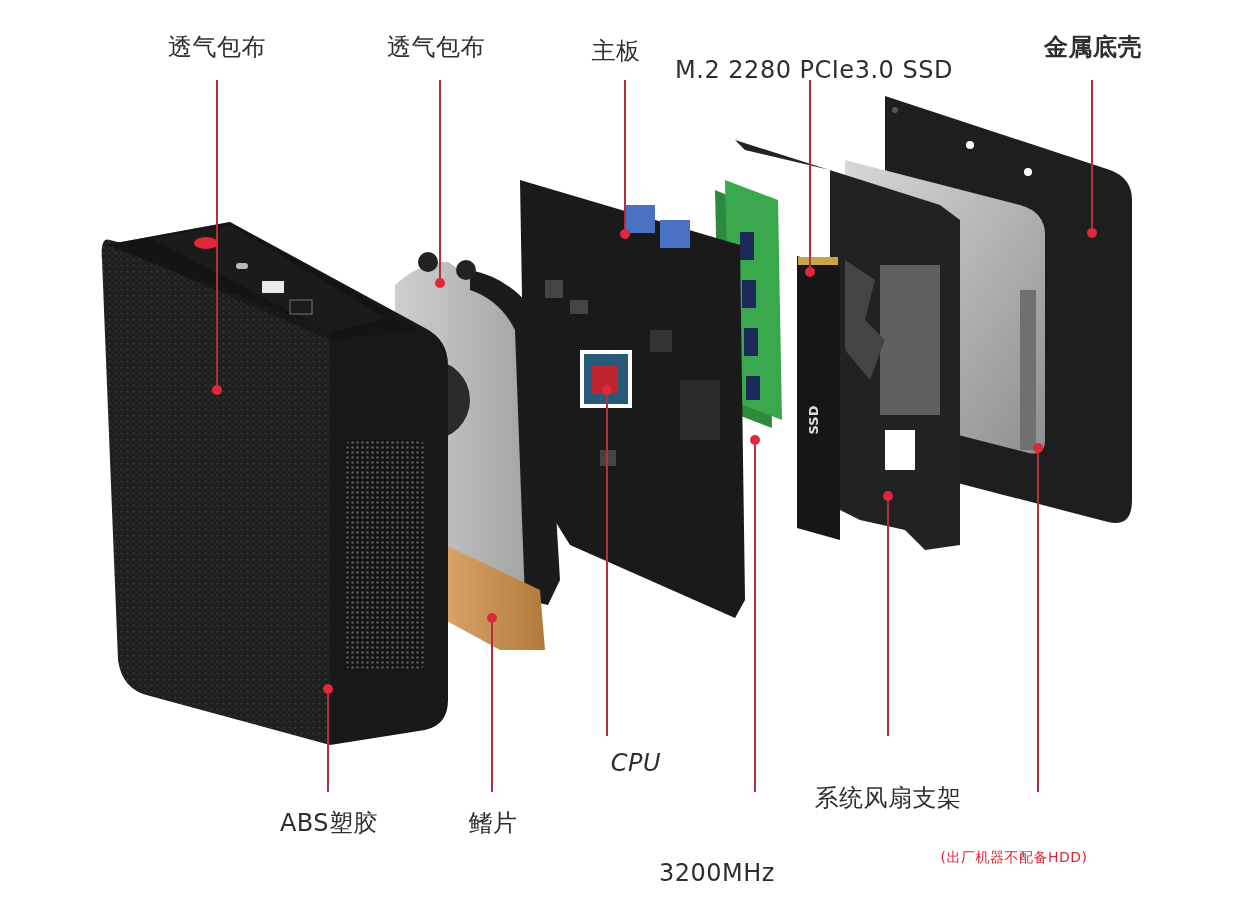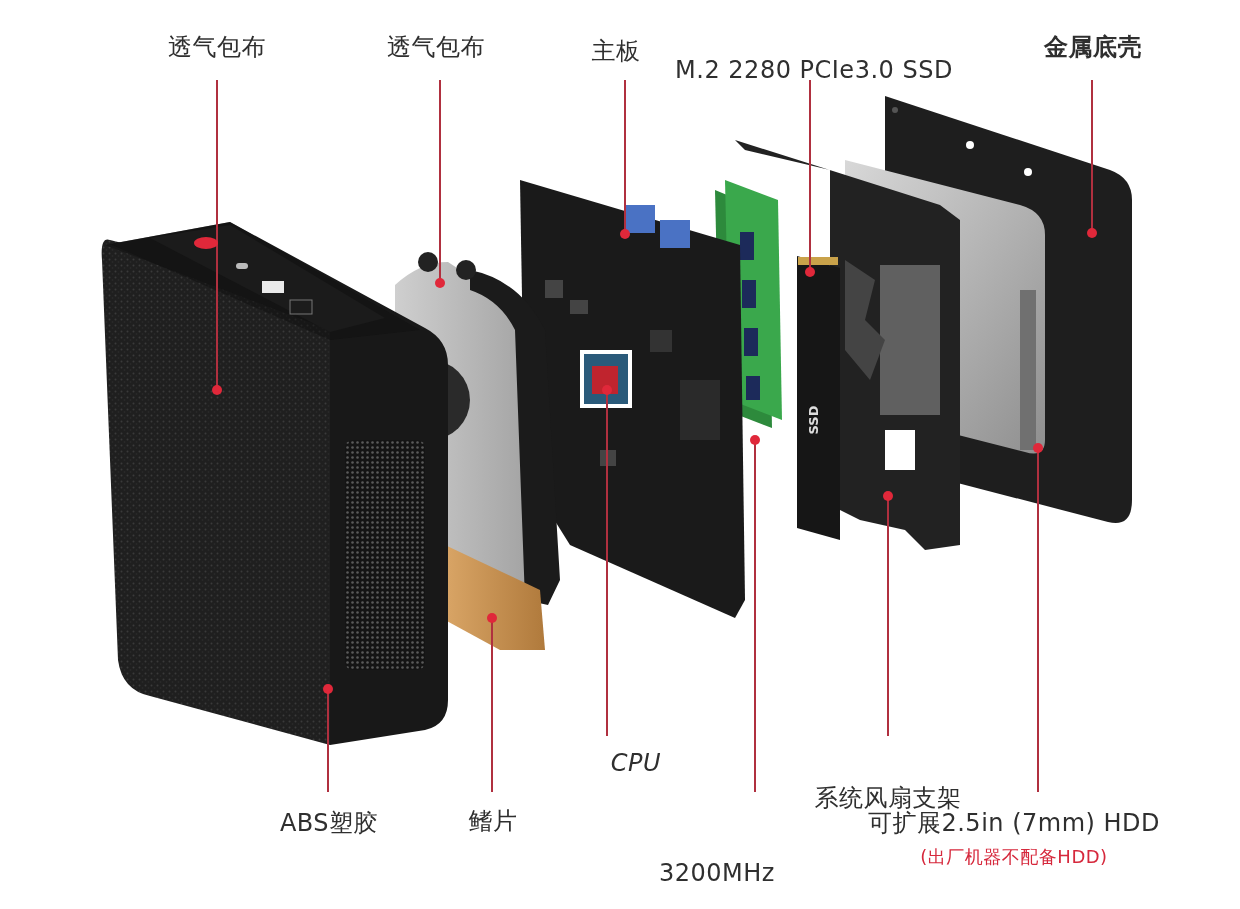--- a/index.html
+++ b/index.html
@@ -1,20 +1,20 @@
 <!DOCTYPE html>
 <html><head>
   <meta charset="utf-8">
   <style>
     * { box-sizing: border-box; margin: 0; padding: 0; }
     html, body { width: 1240px; height: 909px; background: #ffffff; overflow: hidden; }
     body { position: relative; font-family: "DejaVu Sans", "Liberation Sans", sans-serif; color: #2b2b2b; }
     .stage { position: absolute; left: 0; top: 0; width: 1240px; height: 909px; }
     .label { position: absolute; font-size: 24px; line-height: 30px; color: #2f2f2f; white-space: nowrap; transform: translateX(-50%); letter-spacing: 0.5px; }
-    .label.note { font-size: 18px; line-height: 22px; color: #d6283c; }
+    .label.note { font-size: 14px; line-height: 22px; color: #d6283c; }
     svg { position: absolute; left: 0; top: 0; }
   </style>
 </head>
 <body>
 
 <div class="stage">
 
   <svg width="1240" height="909" viewBox="0 0 1240 909">
     <defs>
       <pattern id="fabricPat" width="6" height="6" patternUnits="userSpaceOnUse">
@@ -141,18 +141,17 @@
 
   <div class="label" style="left:217px; top:32px;">透气包布</div>
   <div class="label" style="left:436px; top:32px;">透气包布</div>
   <div class="label" style="left:616px; top:36px;">主板</div>
   <div class="label" style="left:814px; top:32px;margin-top:23px;">M.2 2280 PCIe3.0 SSD</div>
   <div class="label" style="left:1093px; top:32px;font-weight:bold;">金属底壳</div>
 
   <div class="label" style="left:636px; top:748px;font-style:italic;">CPU</div>
   <div class="label" style="left:888px; top:783px;">系统风扇支架</div>
   <div class="label" style="left:329px; top:808px;text-align:right;">ABS塑胶</div>
-  <div class="label" style="left:493px; top:808px;font-family:Liberation Mono, monospace;">鳍片</div>
+  <div class="label" style="left:493px; top:808px;">鳍片</div>
   <div class="label" style="left:717px; top:842px;margin-top:16px;">3200MHz</div>
-  <div class="label" style="left:1014px; top:808px;">可扩展2.5in (7mm) HDD</div>
   <div class="label note" style="left:1014px; top:846px;">(出厂机器不配备HDD)</div>
 
 </div>
 
 </body></html>

